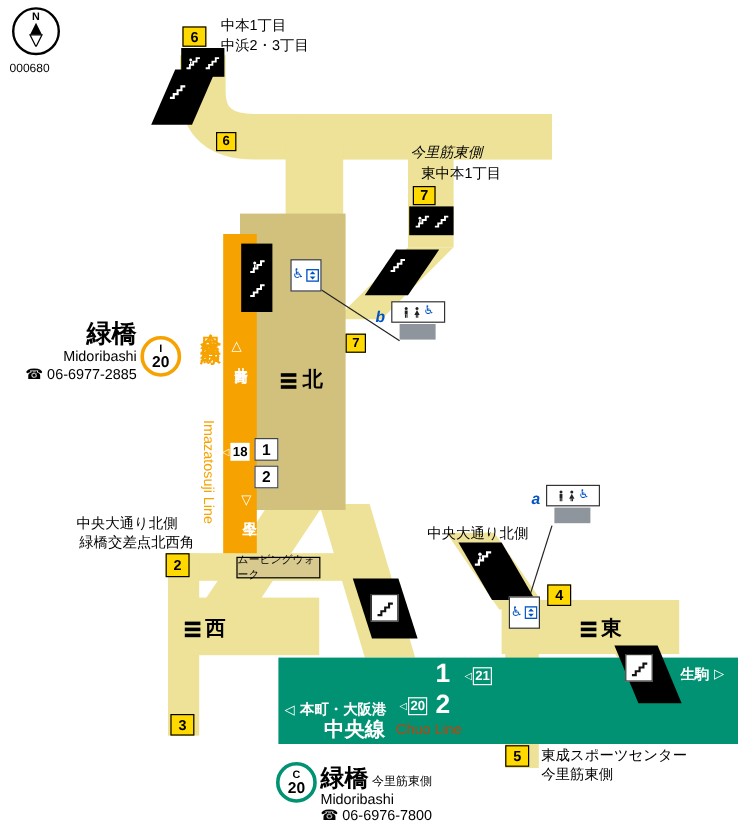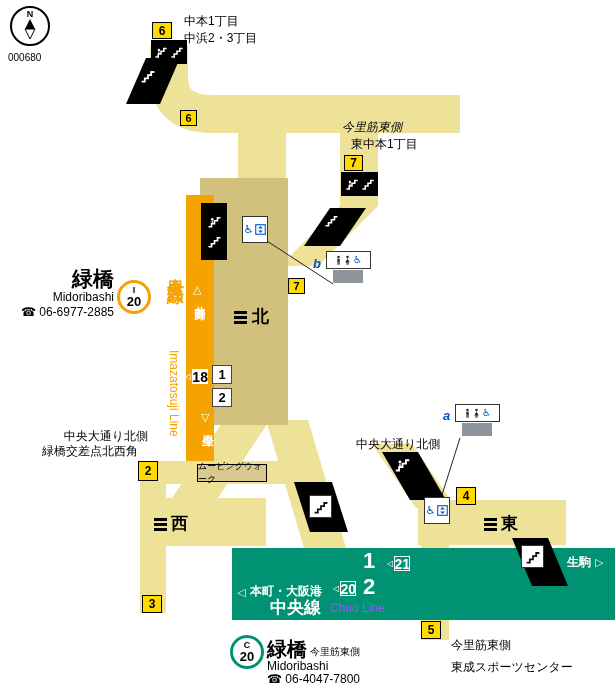--- a/index.html
+++ b/index.html
@@ -16,21 +16,21 @@
   .vtext{position:absolute;writing-mode:vertical-rl;text-orientation:mixed;white-space:nowrap;}
   .gatebars{position:absolute;display:flex;flex-direction:column;gap:2px;}
   .gatebars i{display:block;width:13px;height:3px;background:#000;}
   .gatename{position:absolute;font-size:17px;font-weight:bold;}
   .circlebadge{position:absolute;width:34px;height:34px;border-radius:50%;background:#fff;
                display:flex;flex-direction:column;align-items:center;justify-content:center;line-height:1;box-sizing:border-box;}
   .platbox{position:absolute;width:20px;height:19px;background:#fff;border:1px solid #444;color:#000;
            font-size:13px;font-weight:bold;display:flex;align-items:center;justify-content:center;box-sizing:border-box;}
   .carmarker{position:absolute;display:flex;align-items:center;gap:1px;}
   .carmarker .tri{font-size:8px;line-height:1;}
-  .carmarker .box{width:16px;height:15px;font-size:14px;font-weight:bold;display:flex;align-items:center;justify-content:center;box-sizing:border-box;}
+  .carmarker .box{width:16px;height:15px;font-size:11px;font-weight:bold;display:flex;align-items:center;justify-content:center;box-sizing:border-box;}
   .bluept{position:absolute;color:#0053C2;font-size:13px;font-weight:bold;font-style:italic;}
 </style>
 </head>
 <body>
 
 <div class="stage">
 
   <svg width="615" height="693" viewBox="0 0 615 693" style="position:absolute;left:0;top:0;">
 
     <path d="M169 46 L169 76 Q169 114 212 114 L250 114" fill="none" stroke="#EDE297" stroke-width="38"></path>
@@ -171,21 +171,21 @@
   <div class="carmarker" style="left:185px;top:369px;">
     <span class="tri" style="color:#fff;">◁</span>
     <span class="box" style="background:#fff;color:#000;">18</span>
   </div>
   <div class="platbox" style="left:212px;top:365px;">1</div>
   <div class="platbox" style="left:212px;top:388px;">2</div>
   <div class="abs" style="left:201px;top:412px;color:#fff;font-size:11px;line-height:1;">▽</div>
   <div class="vtext" style="left:199px;top:424px;color:#fff;font-size:12px;font-weight:bold;letter-spacing:2px;">今里</div>
 
   <div class="txt r" style="left:30px;top:429px;width:118px;">中央大通り北側</div>
-  <div class="txt r" style="left:20px;top:445px;width:118px;font-family:Liberation Mono, monospace;">緑橋交差点北西角</div>
+  <div class="txt r" style="left:44px;top:445px;width:118px;">緑橋交差点北西角</div>
   <div class="badge" style="left:138px;top:461px;width:20px;height:20px;">2</div>
 
   <div class="abs" style="left:197px;top:464px;width:70px;height:18px;background:#D8C98E;border:1px solid #000;box-sizing:border-box;display:flex;align-items:center;justify-content:center;font-size:9px;">ムービングウォーク</div>
 
   <div class="gatebars" style="left:154px;top:518px;">
       <i></i>
       <i></i>
       <i></i>
     </div>
   <div class="gatename" style="left:171px;top:512px;">西</div>
@@ -254,29 +254,29 @@
   <div class="abs" style="left:363px;top:576px;color:#fff;font-size:22px;font-weight:bold;line-height:1;">2</div>
   <div class="carmarker" style="left:333px;top:581px;color:#fff;">
     <span class="tri">◁</span>
     <span class="box" style="border:1.5px solid #fff;color:#fff;">20</span>
   </div>
   <div class="abs" style="left:237px;top:587px;color:#fff;font-size:11px;line-height:1;">◁</div>
   <div class="txt" style="left:250px;top:584px;color:#fff;font-weight:bold;">本町・大阪港</div>
   <div class="txt" style="left:567px;top:555px;color:#fff;font-weight:bold;">生駒</div>
   <div class="abs" style="left:595px;top:557px;color:#fff;font-size:11px;line-height:1;">▷</div>
   <div class="abs" style="left:270px;top:599px;color:#fff;font-size:17px;font-weight:bold;line-height:1;">中央線</div>
-  <div class="abs" style="left:330px;top:602px;color:#8b5cf6;font-size:12px;line-height:1;">Chuo Line</div>
+  <div class="abs" style="left:330px;top:602px;color:#c2410c;font-size:12px;line-height:1;">Chuo Line</div>
 
   <div class="badge" style="left:421px;top:621px;width:20px;height:18px;">5</div>
-  <div class="txt" style="left:451px;top:622px;margin-top:38px;">東成スポーツセンター</div>
+  <div class="txt" style="left:451px;top:622px;">東成スポーツセンター</div>
   <div class="txt" style="left:451px;top:638px;">今里筋東側</div>
 
   <div class="circlebadge" style="left:230px;top:635px;border:3px solid #009272;">
     <span style="font-size:9px;font-weight:bold;">C</span>
     <span style="font-size:13px;font-weight:bold;">20</span>
   </div>
   <div class="txt" style="left:267px;top:637px;font-size:20px;font-weight:bold;">緑橋</div>
   <div class="txt" style="left:310px;top:646px;font-size:10px;">今里筋東側</div>
   <div class="txt" style="left:267px;top:659px;">Midoribashi</div>
-  <div class="txt" style="left:267px;top:672px;">☎ 06-4047-7800</div>
+  <div class="txt" style="left:267px;top:672px;">☎ 06-6976-7800</div>
 
 
 </div>
 
 </body></html>

